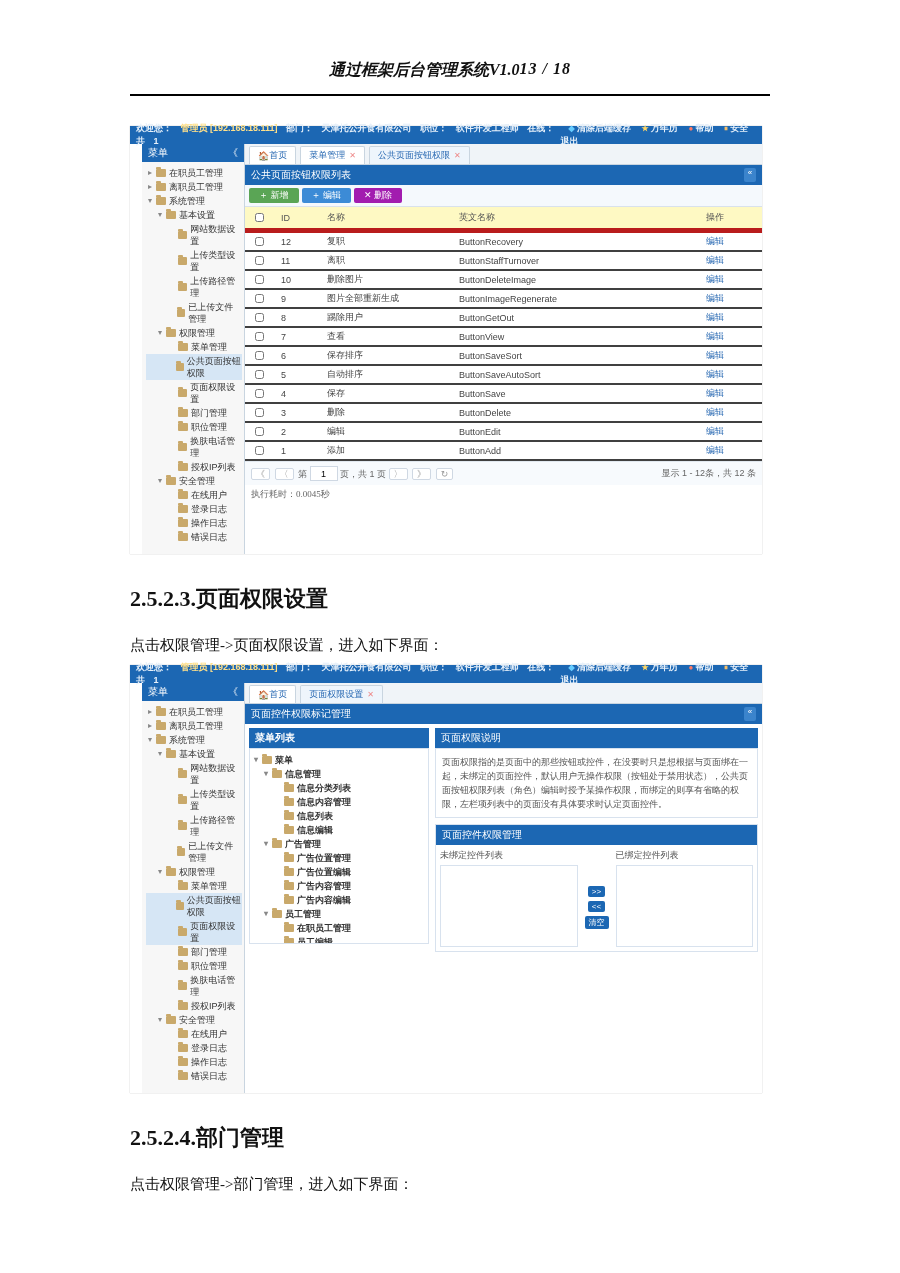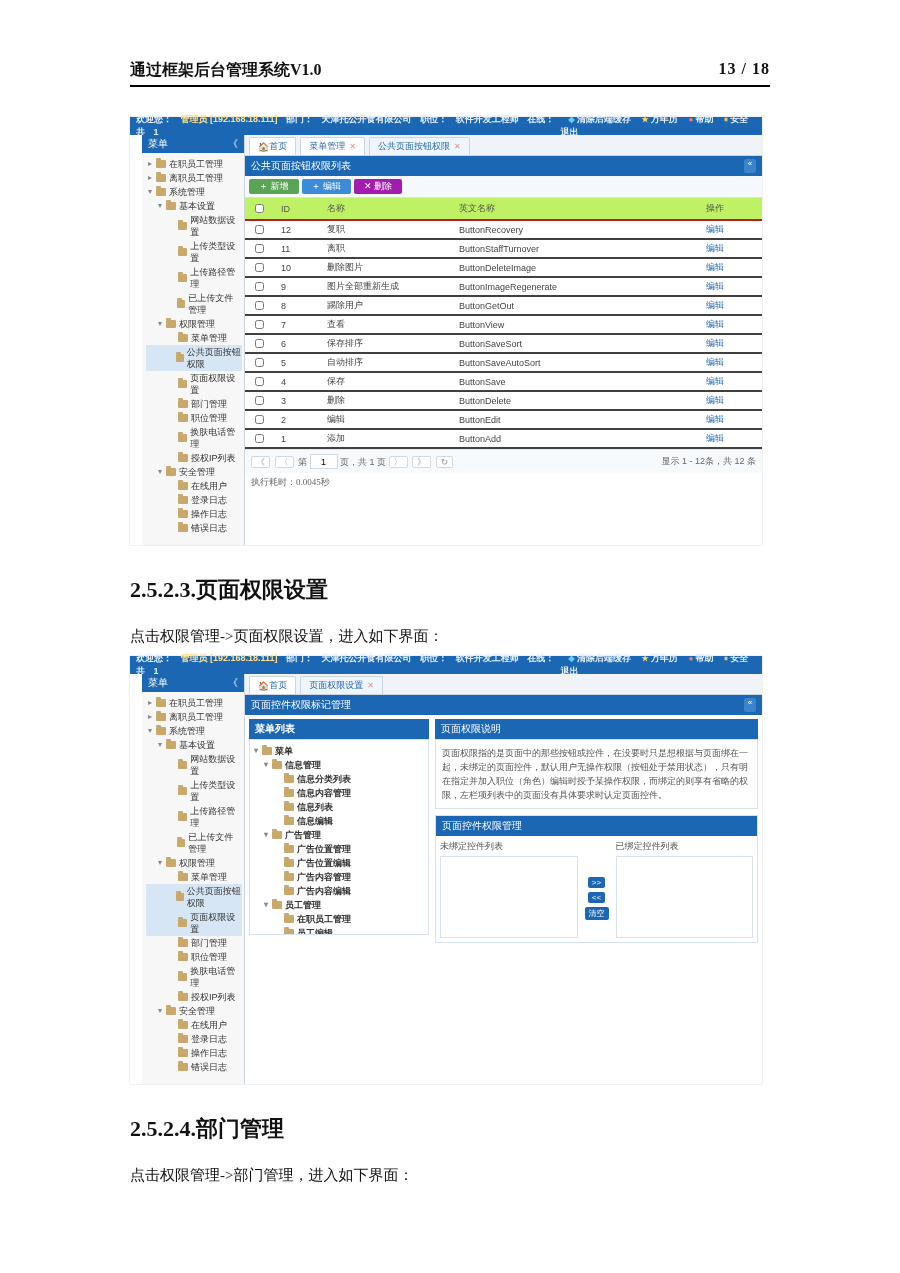--- a/index.html
+++ b/index.html
@@ -1,17 +1,17 @@
 <!DOCTYPE html>
 <html><head>
 <meta charset="utf-8">
 <style>
   body { margin:0; background:#fff; font-family: "SimSun","Songti SC",serif; color:#111; }
   .page { width:900px; margin:0 auto; padding:60px 130px 60px 130px; box-sizing:border-box; }
-  .doc-header { display:flex; justify-content:space-between; font-size:16px; padding-bottom:4px; border-bottom:2px solid #000; }
+  .doc-header { display:flex; justify-content:center; font-size:16px; padding-bottom:13px; border-bottom:2px solid #000;font-style:italic; }
   .doc-title { font-weight:bold; }
   .doc-pg { font-weight:bold; letter-spacing:1px; }
   .section-h { font-size:22px; font-weight:bold; margin:30px 0 22px; font-family:"SimSun",serif; }
   .para { font-size:15px; margin:18px 0 10px; }
   .shot { width:632px; font-family:"Microsoft YaHei",Arial,sans-serif; font-size:10px; box-shadow:0 0 1px #aaa; margin-top:8px; }
   
   .app-top { background:#1c67b3; color:#e6f0fa; height:18px; display:flex; align-items:center; justify-content:space-between; padding:0 6px; font-size:9px;font-weight:bold; }
   .app-top .left span{ margin-right:6px; }
   .toplinks span{ margin-left:8px; }
   .toplinks .g::before{ content:"◆ "; color:#6cf; font-size:8px;}
@@ -34,21 +34,21 @@
   .tabs{ height:20px; background:#f0f4f8; border-bottom:1px solid #c9d5e0; display:flex; align-items:flex-end; padding-left:4px; }
   .tab{ background:#fff; border:1px solid #c9d5e0; border-bottom:none; padding:2px 8px; font-size:9px; margin-right:4px; border-radius:2px 2px 0 0; color:#2a6ab3; display:flex; align-items:center;}
   .tab .x{ color:#e88; margin-left:4px; font-size:8px;}
   .tab.home{ background:#fff; }
   .panel-head{ background:#1c67b3; color:#fff; font-size:10px; padding:3px 6px; display:flex; justify-content:space-between; }
   .panel-head .cls{ background:#3b84cc; color:#fff; width:12px; text-align:center; border-radius:2px; font-size:8px;}
   .toolbar{ background:#f5f9fd; border-bottom:1px solid #d9e2ec; padding:3px 4px; display:flex; }
   .tbtn{ color:#fff; font-size:9px; padding:1px 10px; border-radius:2px; margin-right:3px; }
   .tbtn.add{ background:#5aa555;} .tbtn.edit{ background:#3c8bd6;} .tbtn.del{ background:#a21caf;}
   table.grid{ width:100%; border-collapse:collapse; font-size:9px; }
-  .grid th{ background:#bef264; border-bottom:2px solid #b91c1c; text-align:left; padding:3px 6px; color:#555; font-weight:normal;}
+  .grid th{ background:#fef9c3; border-bottom:5px solid #b91c1c; text-align:left; padding:3px 6px; color:#555; font-weight:normal;}
   .grid td{ border-bottom:2px solid #404040; padding:1px 6px; color:#444; }
   .grid td.op a{ color:#2a6ab3; }
   .pager{ background:#f7fafd; border-top:1px solid #e2e9f0; padding:4px 6px; font-size:9px; color:#666; display:flex; align-items:center; justify-content:space-between;gap:44px;}
   .pager .pbtn{ border:1px solid #cfd8e3; padding:0 4px; margin-right:2px; color:#999; border-radius:2px; background:#fff;}
   .pager input{ width:22px; height:11px; font-size:9px; border:1px solid #cfd8e3; text-align:center;}
   .timing{ font-size:9px; color:#666; padding:3px 6px;font-family:Liberation Serif, serif; }
   
   .two{ display:flex; padding:4px; gap:6px; }
   .colL{ width:180px;font-weight:bold; }
   .colR{ flex:1; }
@@ -561,21 +561,21 @@
                 </div>
                 <div class="tnode l3">
                   <span class="tw"></span>
                   <span class="fic"></span>
                   <span>员工编辑</span>
                 </div>
               </div>
           </div>
           <div class="colR">
             <div class="phead2">页面权限说明</div>
-            <div class="infobox">页面权限指的是页面中的那些按钮或控件，在没要时只是想根据与页面绑在一起，未绑定的页面控件，默认用户无操作权限（按钮处于禁用状态），只有明在指定并加入职位（角色）编辑时授予某操作权限，而绑定的则享有省略的权限，左栏项列表中的页面没有具体要求时认定页面控件。</div>
+            <div class="infobox">页面权限指的是页面中的那些按钮或控件，在没要时只是想根据与页面绑在一起，未绑定的页面控件，默认用户无操作权限（按钮处于禁用状态），公共页面按钮权限列表（角色）编辑时授予某操作权限，而绑定的则享有省略的权限，左栏项列表中的页面没有具体要求时认定页面控件。</div>
             <div class="transfer">
               <div class="phead2">页面控件权限管理</div>
               <div class="tinner">
                 <div class="tfcol">
                   <div class="tfttl">未绑定控件列表</div>
                   <div class="box"></div>
                 </div>
                 <div class="tfmid">
                   <div class="b">&gt;&gt;</div>
                   <div class="b">&lt;&lt;</div>

